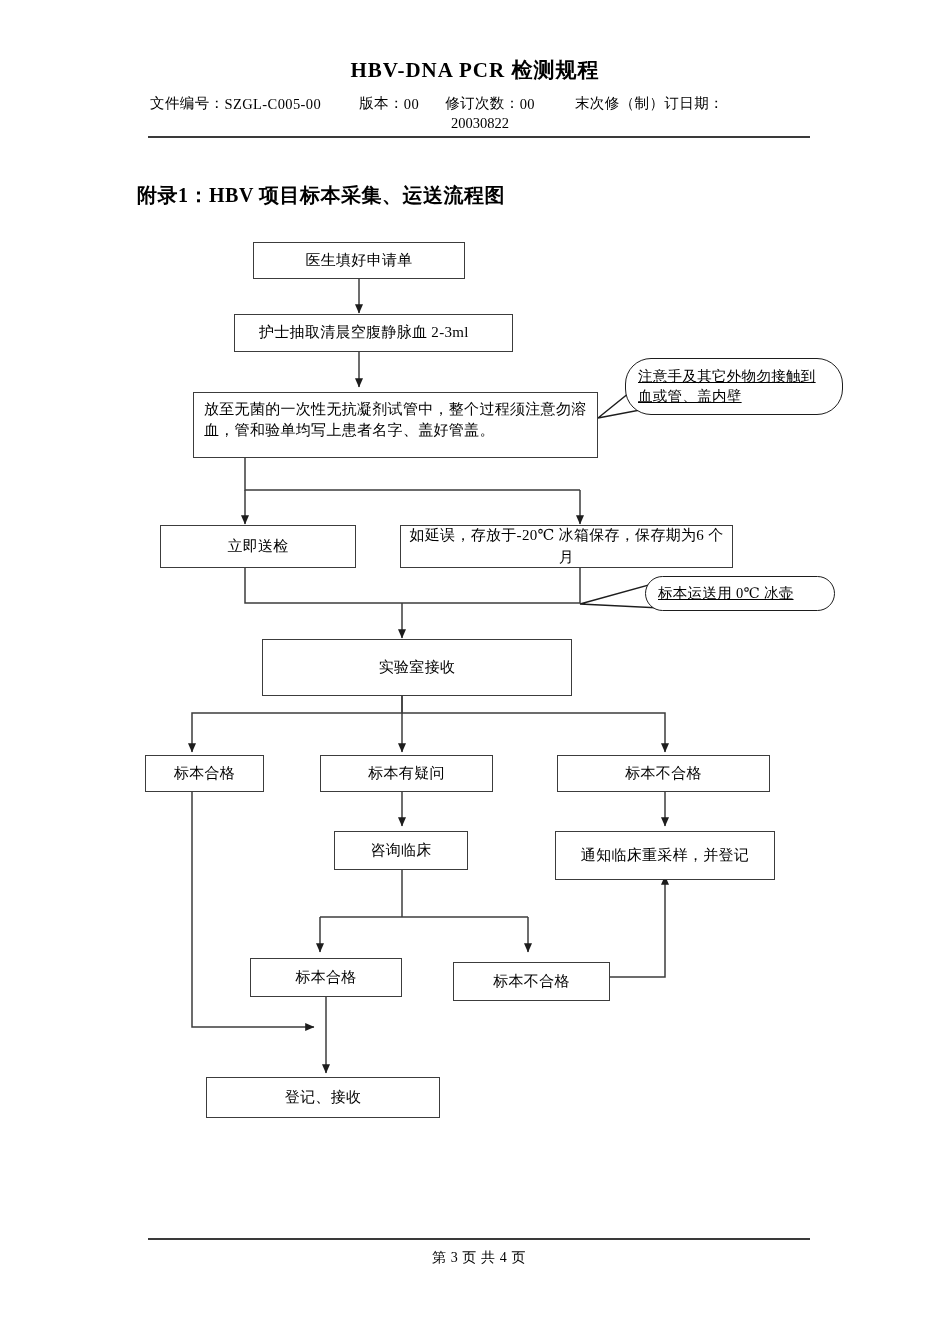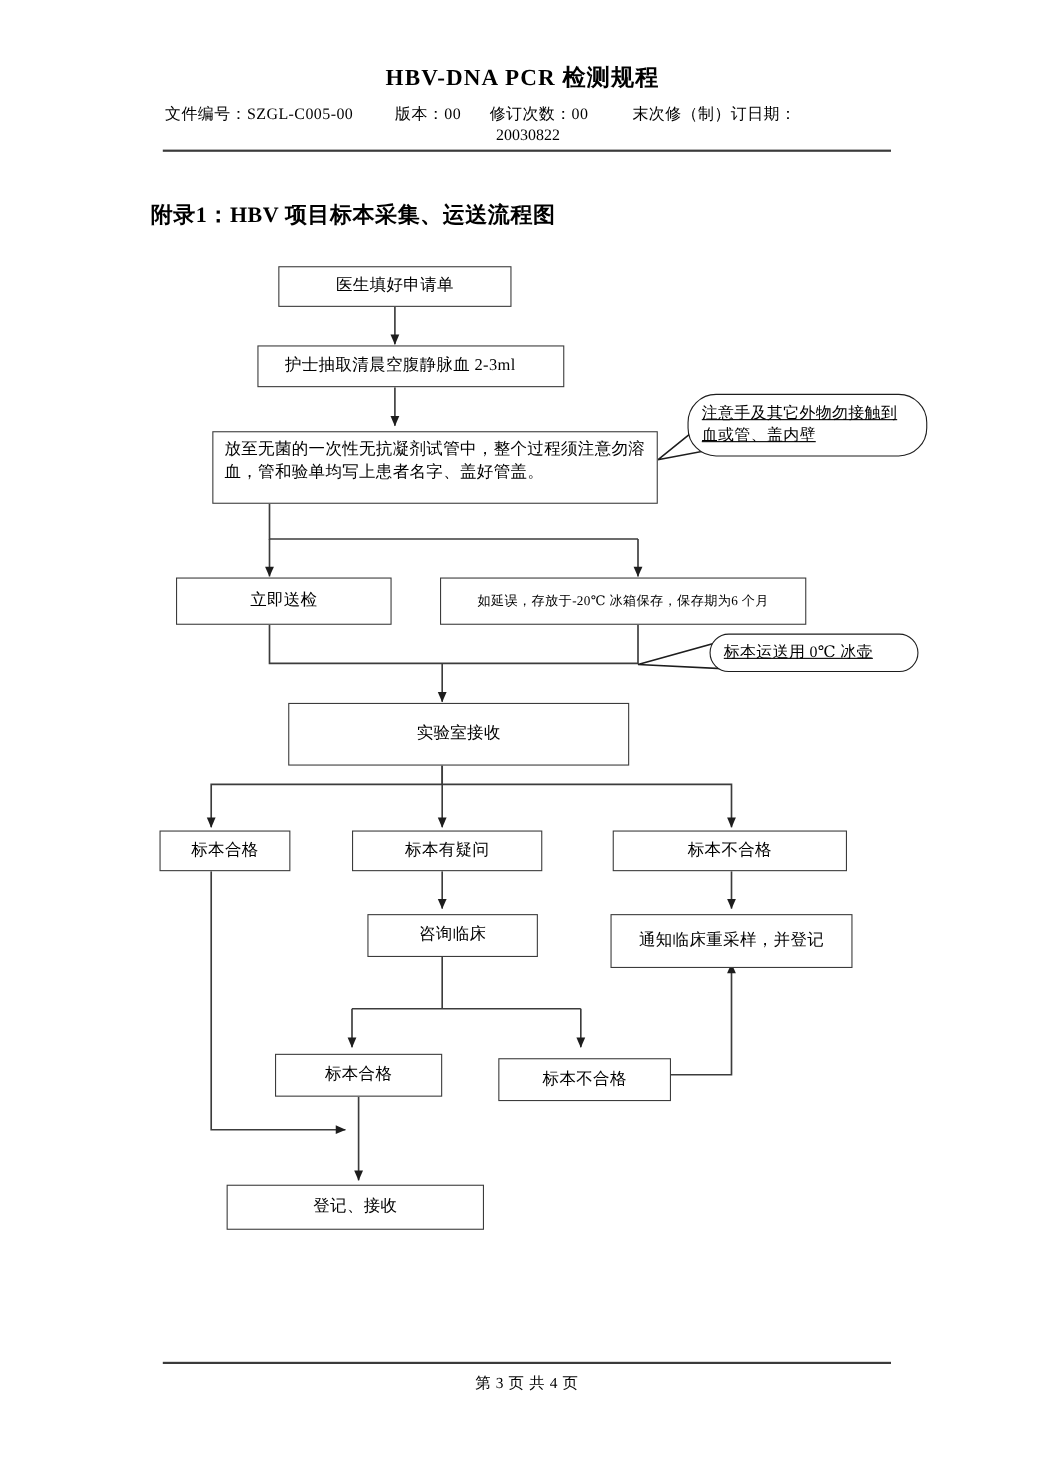--- a/index.html
+++ b/index.html
@@ -97,21 +97,21 @@
     font-size: 15px;
     line-height: 1.42;
     letter-spacing: 0.3px;
     padding: 0 7px;
   }
   .node.align-left {
     justify-content: flex-start;
     text-align: left;
     padding: 0 10px;
   }
-  .node.small { font-size: 12px; }
+  .node.small { font-size: 15px; }
 
   
   .callout {
     position: absolute;
     box-sizing: border-box;
     border: 1.4px solid #1d1d1d;
     border-radius: 26px;
     background: #ffffff;
     font-size: 14.5px;
     line-height: 1.35;
@@ -227,21 +227,21 @@
   <div class="node small" style="left:400px; top:525px; width:333px; height:43px;">如延误，存放于-20℃ 冰箱保存，保存期为6 个月</div>
 
   <div class="node" style="left:262px; top:639px; width:310px; height:57px;">实验室接收</div>
 
   <div class="node" style="left:145px; top:755px; width:119px; height:37px;">标本合格</div>
 
   <div class="node" style="left:320px; top:755px; width:173px; height:37px;">标本有疑问</div>
 
   <div class="node" style="left:557px; top:755px; width:213px; height:37px;">标本不合格</div>
 
-  <div class="node" style="left:334px; top:831px; width:155px; height:39px;">咨询临床</div>
+  <div class="node" style="left:334px; top:831px; width:134px; height:39px;">咨询临床</div>
 
   <div class="node" style="left:555px; top:831px; width:220px; height:49px;">通知临床重采样，并登记</div>
 
   <div class="node" style="left:250px; top:958px; width:152px; height:39px;">标本合格</div>
 
   <div class="node" style="left:453px; top:962px; width:157px; height:39px;">标本不合格</div>
 
   <div class="node" style="left:206px; top:1077px; width:234px; height:41px;">登记、接收</div>
 
   <div class="callout" style="left:625px; top:358px; width:218px; height:57px;">注意手及其它外物勿接触到血或管、盖内壁</div>

